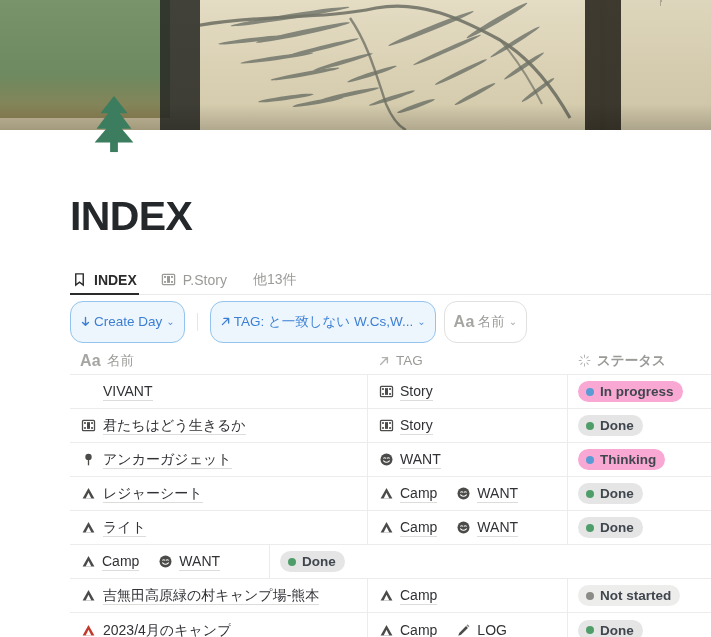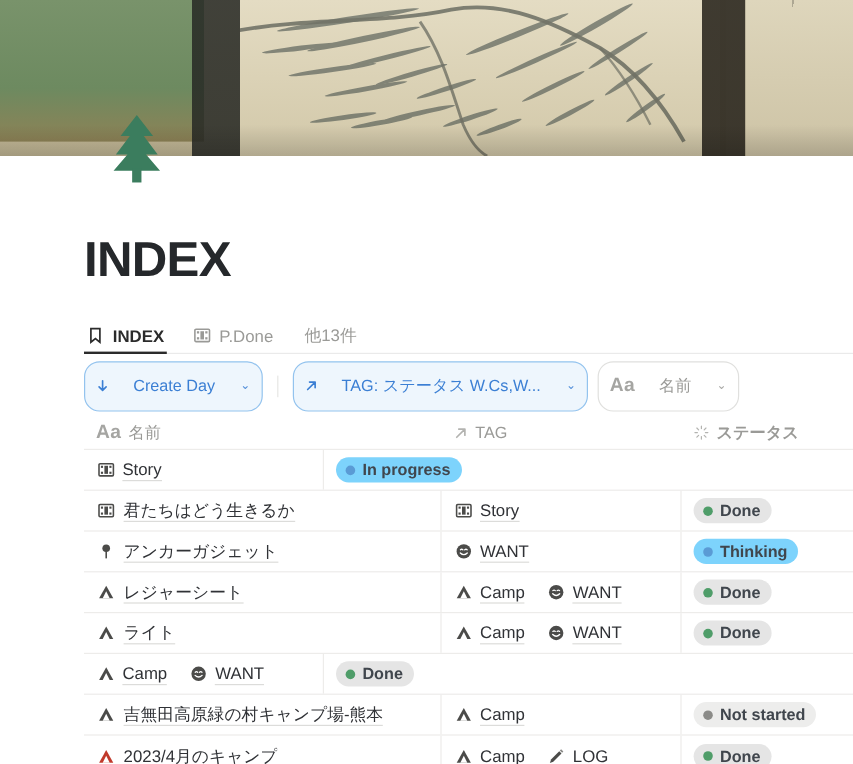--- a/index.html
+++ b/index.html
@@ -143,21 +143,21 @@
   .filterbar {
     display: flex;
     align-items: center;
     gap: 8px;
     margin-top: 13px;
     height: 27px;
   }
   .pill {
     display: inline-flex;
     align-items: center;
-    gap: 20px;
+    gap: 3px;
     height: 42px;
     padding: 16px 9px;
     border-radius: 13px;
     font-size: 13.5px;
     white-space: nowrap;
     cursor: pointer;
     border: 1px solid transparent;
   }
   .pill.blue {
     background: #eef6fd;
@@ -241,21 +241,21 @@
     display: inline-flex;
     align-items: center;
     gap: 6px;
     height: 21px;
     padding: 0 9px 0 8px;
     border-radius: 11px;
     font-size: 13.5px;
     color: #40464d;
   }
   .badge .dot { width: 8px; height: 8px; border-radius: 50%; flex: 0 0 8px; }
-  .badge.blue  { background: #7dd3fc; }
+  .badge.blue  { background: #f9a8d4; }
   .badge.blue .dot  { background: #5a9bd5; }
   .badge.green { background: #e5e5e5; }
   .badge.green .dot { background: #4f9d69; }
   .badge.gray  { background: #ededec; }
   .badge.gray .dot  { background: #8b8b88; }
 
   .trow.clipped { height: 24px; overflow: hidden; border-bottom: none; align-items: flex-start; }
   .trow.clipped .cell { height: 34px; }
 </style>
 </head>
@@ -324,21 +324,21 @@
       <span class="ticon">
         <svg viewBox="0 0 16 16" width="15" height="15">
           <rect x="1.5" y="2.5" width="13" height="11" rx="1" fill="none" stroke="#9a9a97" stroke-width="1.4"></rect>
           <rect x="3.3" y="4.3" width="2" height="2" fill="#9a9a97"></rect>
           <rect x="3.3" y="9.6" width="2" height="2" fill="#9a9a97"></rect>
           <rect x="10.7" y="4.3" width="2" height="2" fill="#9a9a97"></rect>
           <rect x="10.7" y="9.6" width="2" height="2" fill="#9a9a97"></rect>
           <rect x="6.4" y="4.3" width="3.2" height="7.3" fill="#9a9a97"></rect>
         </svg>
       </span>
-      <span>P.Done</span>
+      <span>P.Story</span>
     </div>
 
     <div class="tab-more">他13件</div>
   </div>
 
   <div class="filterbar">
 
     <div class="pill blue">
       <span class="pico">
         <svg viewBox="0 0 12 12" width="11" height="11" stroke="#3b7fd4" stroke-width="1.5" fill="none" stroke-linecap="round" stroke-linejoin="round">
@@ -350,21 +350,21 @@
     </div>
 
     <div class="divider-v"></div>
 
     <div class="pill blue">
       <span class="pico">
         <svg viewBox="0 0 12 12" width="11" height="11" stroke="#3b7fd4" stroke-width="1.5" fill="none" stroke-linecap="round" stroke-linejoin="round">
           <path d="M2.6 9.4L9.4 2.6M4.3 2.6h5.1v5.1"></path>
         </svg>
       </span>
-      <span>TAG: ステータス W.Cs,W...</span>
+      <span>TAG: と一致しない W.Cs,W...</span>
       <span class="chev">⌄</span>
     </div>
 
     <div class="pill gray">
       <span class="head-aa">Aa</span>
       <span>名前</span>
       <span class="chev">⌄</span>
     </div>
   </div>
 
@@ -388,20 +388,24 @@
           <svg viewBox="0 0 14 14" width="13" height="13" stroke="#b3b3b0" stroke-width="1.1" stroke-linecap="round">
             <path d="M7 1.2v2.2M7 10.6v2.2M1.2 7h2.2M10.6 7h2.2M2.9 2.9l1.6 1.6M9.5 9.5l1.6 1.6M11.1 2.9L9.5 4.5M4.5 9.5l-1.6 1.6"></path>
           </svg>
         </span>
         <span>ステータス</span>
       </div>
     </div>
 
     <div id="rows">
         <div class="trow">
+          <div class="cell c-name">
+            <span class="rowicon"></span>
+            <span class="rowname">VIVANT</span>
+          </div>
           <div class="cell c-tag">
             <span class="tagitem">
               <span class="rowicon">
                 <svg width="15" height="15" viewBox="0 0 16 16">
                   <rect x="1.6" y="2.6" width="12.8" height="10.8" rx="1" fill="none" stroke="#4b4b49" stroke-width="1.4"></rect>
                   <rect x="3.3" y="4.4" width="1.9" height="1.9" fill="#4b4b49"></rect>
                   <rect x="3.3" y="9.7" width="1.9" height="1.9" fill="#4b4b49"></rect>
                   <rect x="10.8" y="4.4" width="1.9" height="1.9" fill="#4b4b49"></rect>
                   <rect x="10.8" y="9.7" width="1.9" height="1.9" fill="#4b4b49"></rect>
                   <rect x="6.4" y="4.4" width="3.2" height="7.2" fill="#4b4b49"></rect>

